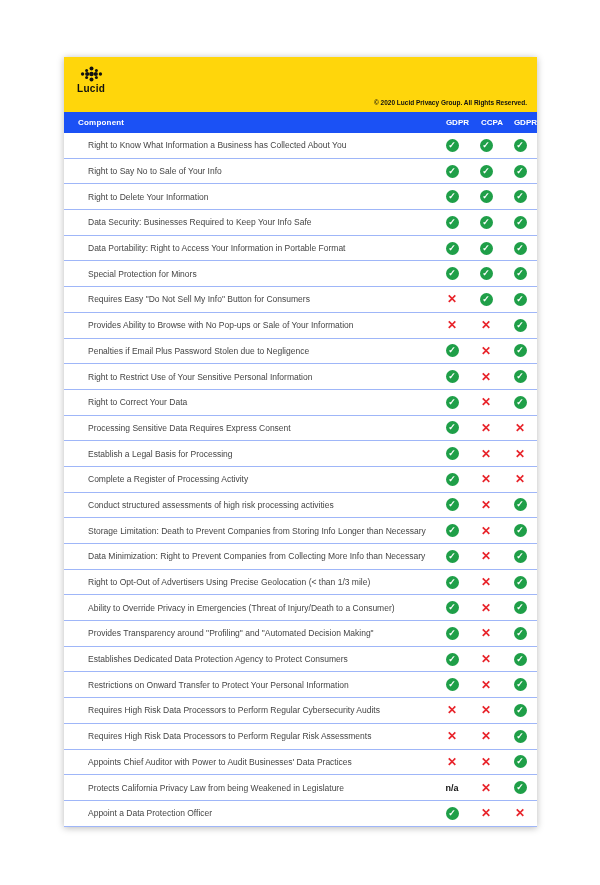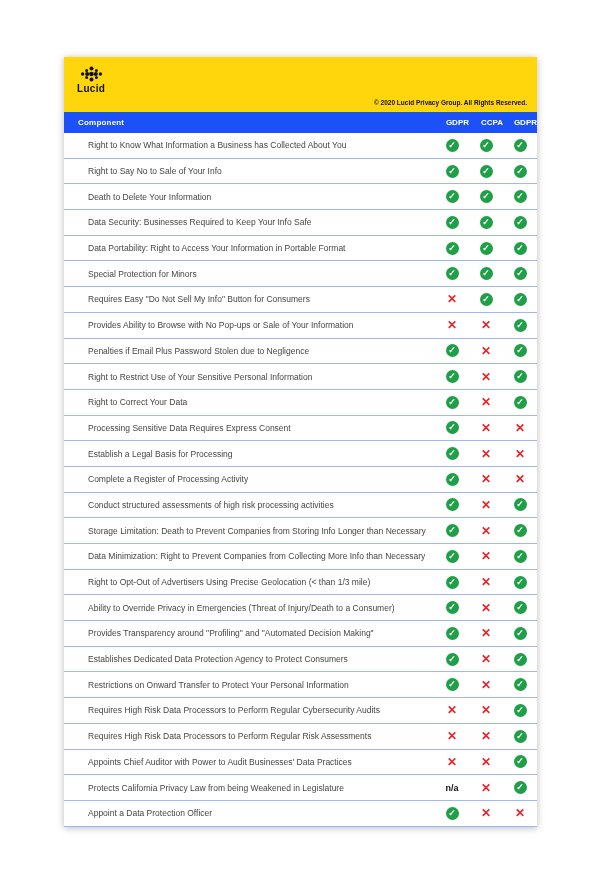--- a/index.html
+++ b/index.html
@@ -86,21 +86,21 @@
         </div>
     <div class="cell-status">
           <span class="icon-check">✓</span>
         </div>
     <div class="cell-status">
           <span class="icon-check">✓</span>
         </div>
   </div>
 
   <div class="row">
-    <div class="cell-label">Death to Delete Your Information</div>
+    <div class="cell-label">Right to Delete Your Information</div>
     <div class="cell-status">
           <span class="icon-check">✓</span>
         </div>
     <div class="cell-status">
           <span class="icon-check">✓</span>
         </div>
     <div class="cell-status">
           <span class="icon-check">✓</span>
         </div>
   </div>

